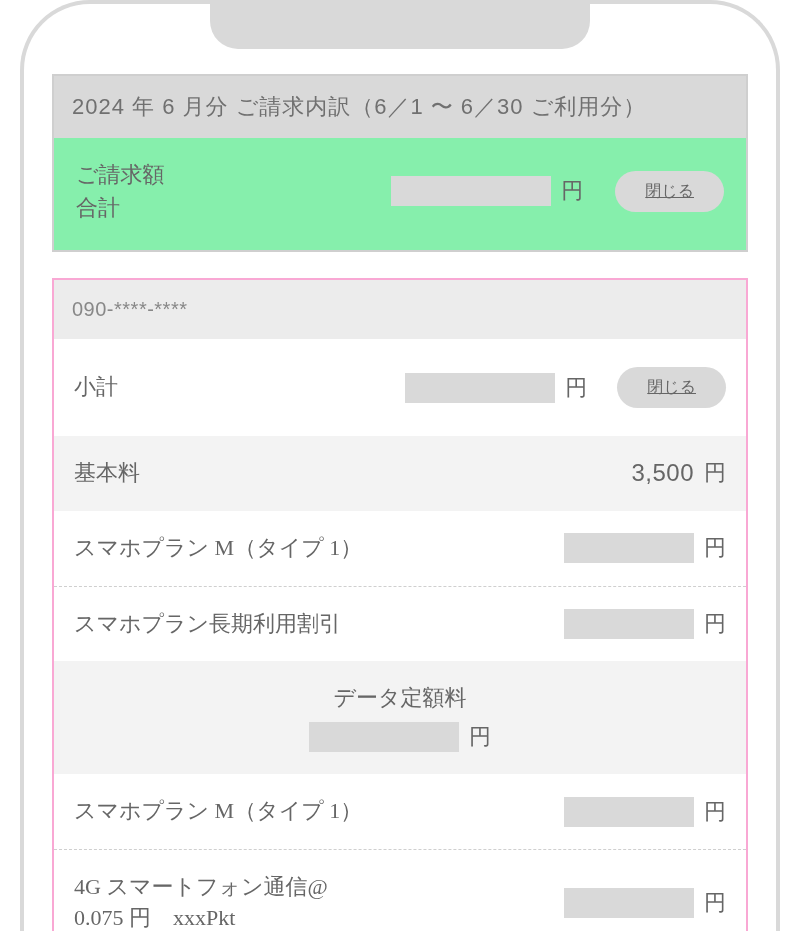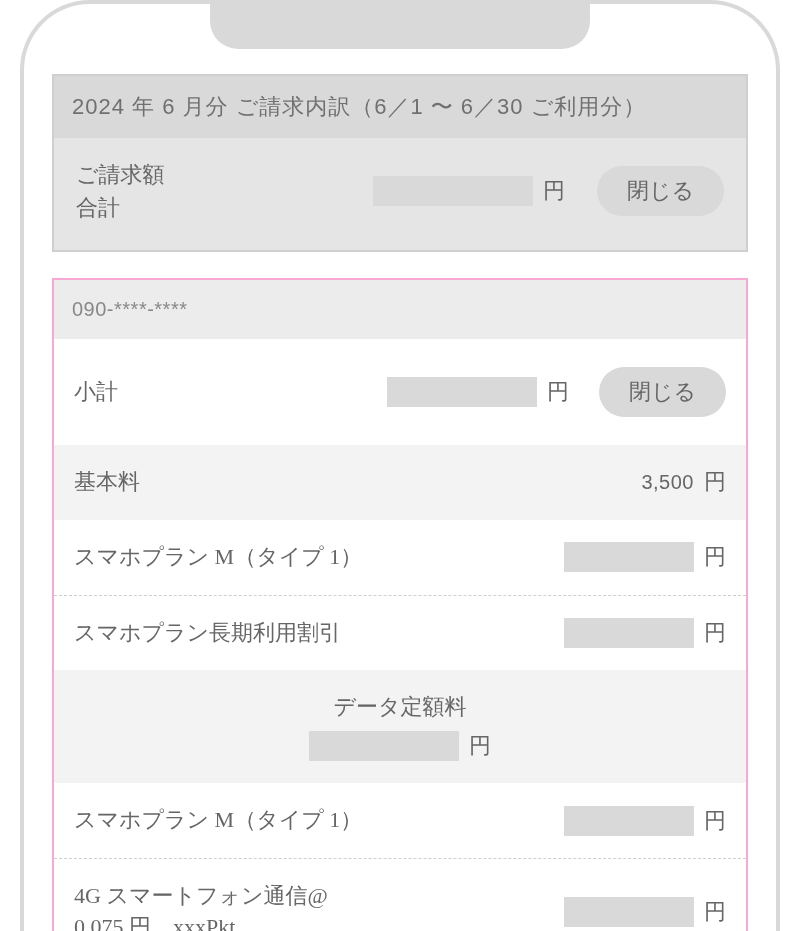--- a/index.html
+++ b/index.html
@@ -35,21 +35,21 @@
       position: absolute;
       top: 70px;
       left: 28px;
       right: 28px;
       bottom: 0;
     }
 
     
     .card-top {
       border: 2px solid #cfcfcf;
-      background: #e5e5e5;
+      background: #86efac;
     }
     .card-top-header {
       background: #d9d9d9;
       padding: 16px 18px;
       font-size: 22px;
       color: #707070;
       letter-spacing: 1px;
     }
     .card-top-body {
       display: flex;
@@ -83,23 +83,24 @@
       color: #666;
       font-size: 22px;
     }
     .pill-btn {
       flex: 0 0 auto;
       background: #d9d9d9;
       color: #666;
       border: none;
       border-radius: 999px;
       padding: 10px 30px;
-      font-size: 22px;
+      font-size: 16px;
       cursor: pointer;
       margin-left: 18px;
+      text-decoration: underline;
     }
 
     
     .card-detail {
       margin-top: 26px;
       border: 2px solid #f9a8d4;
       background: #fff;
     }
     .phone-num-bar {
       background: #ececec;
@@ -132,21 +133,21 @@
 
     .row.subtotal {
       padding: 28px 20px;
     }
     .row.subtotal .row-value { margin-right: 4px; }
 
     .row.cat {
       background: #f3f3f3;
     }
     .row.cat .row-label { font-size: 22px; }
-    .row.cat .row-value .num { font-size: 20px; letter-spacing: 0.5px; }
+    .row.cat .row-value .num { font-size: 24px; letter-spacing: 0.5px; }
 
     .row.item {
       border-top: 1px dashed #cfcfcf;
       padding: 22px 20px;
       font-family: Liberation Serif, serif;
     }
     .row.item.first { border-top: none; }
     .row.item .row-value { justify-content: flex-end; }
 
     .row.cat2 {

